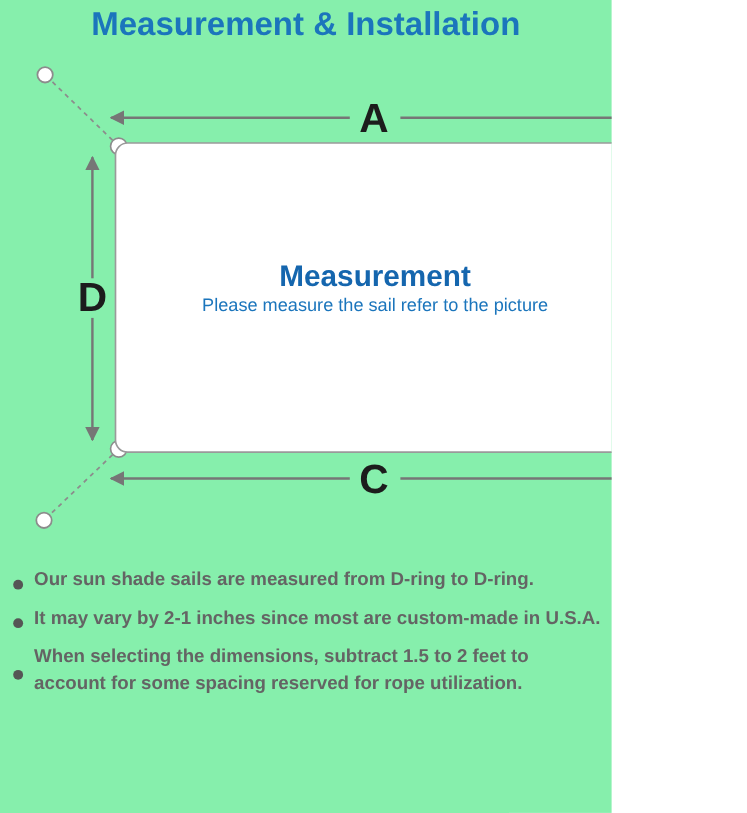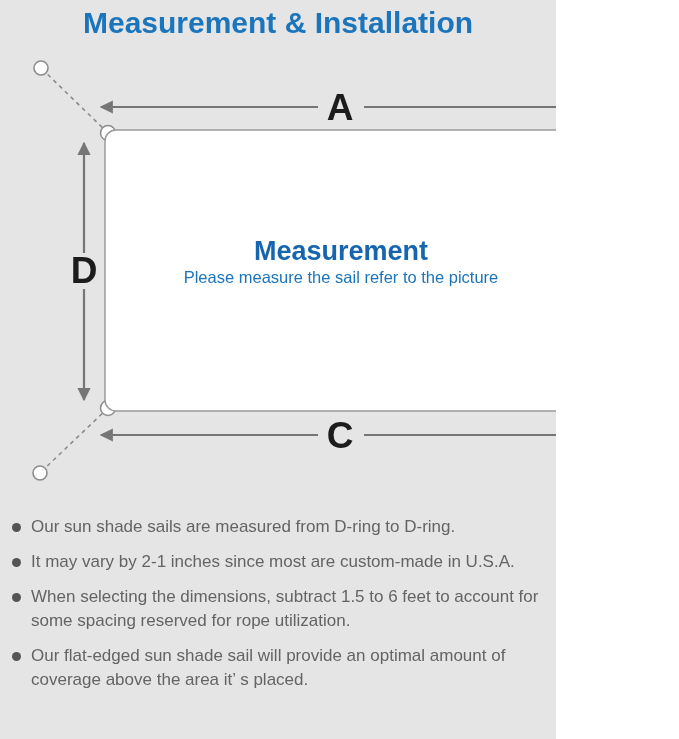--- a/index.html
+++ b/index.html
@@ -6,21 +6,21 @@
     margin: 0;
     padding: 0;
     background: #ffffff;
     width: 679px;
     font-family: "Liberation Sans", "DejaVu Sans", sans-serif;
   }
   .page {
     width: 556px;
     height: 739px;
     overflow: hidden;
-    background: #e5e5e5;
+    background: #86efac;
   }
   .page-title {
     margin: 0;
     padding-top: 6px;
     text-align: center;
     font-size: 30px;
     font-weight: bold;
     letter-spacing: 0px;
     color: #1B75BC;
   }
@@ -47,22 +47,23 @@
     font-size: 16.5px;
     fill: #1B75BC;
   }
   ul.instructions {
     list-style: none;
     margin: 0;
     padding: 10px 8px 0 12px;
   }
   ul.instructions li {
     display: flex;
-    align-items: flex-start;
+    align-items: center;
     margin-bottom: 11px;
+    font-weight: bold;
   }
   .bullet-dot {
     flex: 0 0 auto;
     width: 9px;
     height: 9px;
     border-radius: 50%;
     background: #555555;
     margin-top: 8px;
     margin-right: 10px;
   }
@@ -135,21 +136,17 @@
     <li>
       <span class="bullet-dot"></span>
       <span class="bullet-text">Our sun shade sails are measured from D-ring to D-ring.</span>
     </li>
     <li>
       <span class="bullet-dot"></span>
       <span class="bullet-text">It may vary by 2-1 inches since most are custom-made in U.S.A.</span>
     </li>
     <li>
       <span class="bullet-dot"></span>
-      <span class="bullet-text">When selecting the dimensions, subtract 1.5 to 6 feet to account for some spacing reserved for rope utilization.</span>
-    </li>
-    <li>
-      <span class="bullet-dot"></span>
-      <span class="bullet-text">Our flat-edged sun shade sail will provide an optimal amount of coverage above the area it’ s placed.</span>
+      <span class="bullet-text">When selecting the dimensions, subtract 1.5 to 2 feet to account for some spacing reserved for rope utilization.</span>
     </li>
   </ul>
 
 </div>
 
 </body></html>

